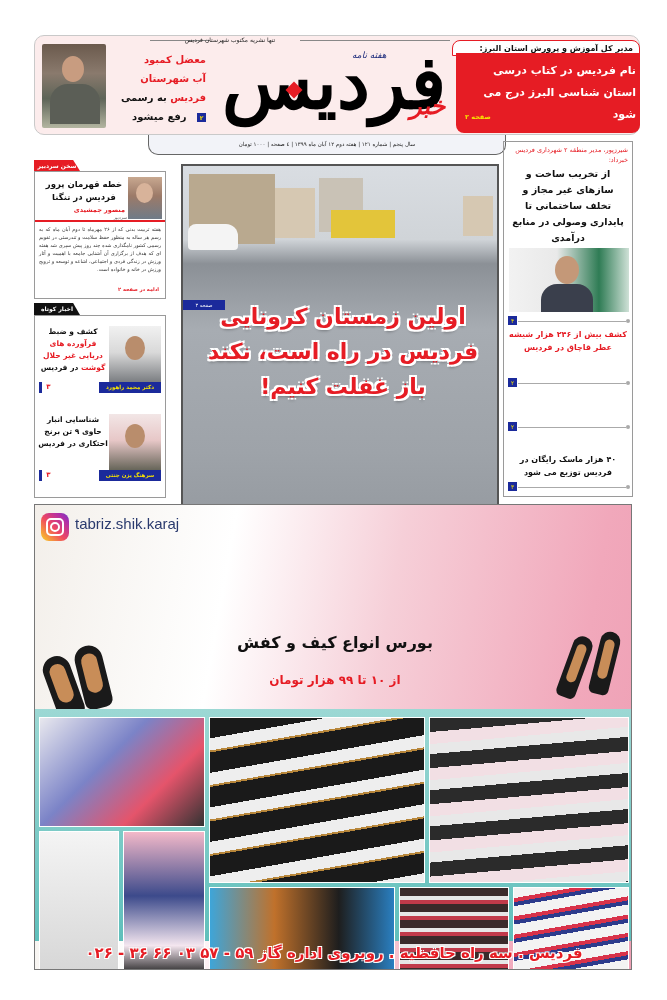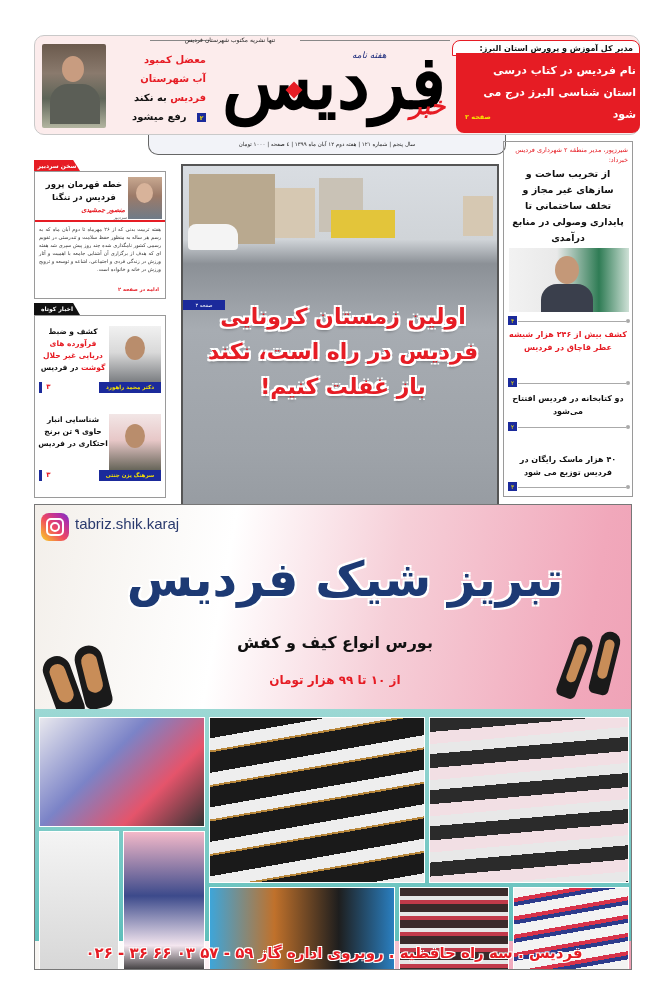--- a/index.html
+++ b/index.html
@@ -52,21 +52,21 @@
   
   .editorial-tab { position: absolute; left: 34px; top: 160px; width: 46px; height: 11px;
     background: #e61c24; color: #fff; font-size: 6px; font-weight: bold; text-align: center; line-height: 11px;
     clip-path: polygon(0 0, 85% 0, 100% 100%, 0 100%); }
   .editorial-box { position: absolute; left: 34px; top: 171px; width: 132px; height: 128px; border: 1px solid #9a9a9a; }
   .ed-title { position: absolute; right: 38px; top: 6px; width: 86px; text-align: center; font-size: 8.5px;
     font-weight: bold; line-height: 13px; }
   .ed-photo { position: absolute; right: 3px; top: 5px; width: 34px; height: 42px;
     background: linear-gradient(180deg,#c8a890,#9c7a68 45%,#6f7b88 100%); }
   .ed-photo .face { position: absolute; left: 8px; top: 6px; width: 17px; height: 20px; border-radius: 50%; background:#d8b39a; }
-  .ed-author { position: absolute; right: 40px; top: 34px; font-size: 6.5px; font-weight: bold; color: #e61c24; font-style: italic; }
+  .ed-author { position: absolute; right: 40px; top: 34px; font-size: 6.5px; font-weight: bold; color: #e61c24; }
   .ed-role { position: absolute; right: 38px; top: 43px; font-size: 4.5px; color: #555; }
   .ed-redbar { position: absolute; left: 0; top: 48px; width: 130px; height: 2px; background: #e61c24; }
   .ed-body { position: absolute; left: 4px; top: 53px; width: 122px; font-size: 5px; line-height: 8px;
     text-align: justify; color: #333; }
   .ed-more { position: absolute; right: 6px; top: 114px; font-size: 5px; color: #e61c24; font-weight: bold; }
 
   .brief-tab { position: absolute; left: 34px; top: 303px; width: 46px; height: 12px; background: #111;
     color: #fff; font-size: 6px; font-weight: bold; text-align: center; line-height: 12px;
     clip-path: polygon(0 0, 85% 0, 100% 100%, 0 100%); }
   .brief-box { position: absolute; left: 34px; top: 315px; width: 132px; height: 183px; border: 1px solid #9a9a9a; padding-left: 36px; }
@@ -165,21 +165,21 @@
   </div>
 
   <div class="top-left-story">
     <div class="tls-photo">
         <div class="face"></div>
         <div class="body"></div>
       </div>
     <div class="tls-text">
       <div class="red">معضل کمبود</div>
       <div class="red">آب شهرستان</div>
-      <div><span class="red">فردیس</span><span> به نکند</span></div>
+      <div><span class="red">فردیس</span><span> به رسمی</span></div>
       <div><span class="page-sq">۲</span>&nbsp;&nbsp;&nbsp;<span>رفع میشود</span></div>
     </div>
   </div>
 
   <div class="issue-strip">سال پنجم | شماره ۱۲۱ | هفته دوم ۱۲ آبان ماه ۱۳۹۹ | ٤ صفحه | ۱۰۰۰ تومان</div>
 
   <div class="editorial-tab">سخن سردبیر</div>
   <div class="editorial-box">
     <div class="ed-photo">
         <div class="face"></div>
@@ -243,21 +243,20 @@
         <div class="ln"></div>
         <div class="dot"></div>
       </div>
     <div class="rb-item red" style="top:186px;">کشف بیش از ۲۴۶ هزار شیشه عطر قاچاق در فردیس</div>
 
     <div class="rb-sep" style="top:236px;">
         <div class="sq">۲</div>
         <div class="ln"></div>
         <div class="dot"></div>
       </div>
-    <div class="rb-item" style="top:250px;">دو کتابخانه در فردیس افتتاح می‌شود</div>
 
     <div class="rb-sep" style="top:280px;">
         <div class="sq">۲</div>
         <div class="ln"></div>
         <div class="dot"></div>
       </div>
     <div class="rb-item" style="top:311px;">۴۰ هزار ماسک رایگان در فردیس توزیع می شود</div>
 
     <div class="rb-sep" style="top:340px;">
         <div class="sq">۳</div>
@@ -265,21 +264,20 @@
         <div class="dot"></div>
       </div>
   </div>
 
   <div class="ad">
     <div class="ad-insta">
         <div class="in"></div>
         <div class="c"></div>
       </div>
     <div class="ad-handle">tabriz.shik.karaj</div>
-    <div class="ad-title">تبریز شیک فردیس</div>
     <div class="shoe" style="left:14px;top:150px;transform:rotate(-20deg);">
         <div class="in"></div>
       </div>
     <div class="shoe" style="left:44px;top:140px;transform:rotate(-14deg);">
         <div class="in"></div>
       </div>
     <div class="shoe" style="left:530px;top:130px;width:20px;transform:rotate(20deg);">
         <div class="in" style="width:10px;left:5px;"></div>
       </div>
     <div class="shoe" style="left:560px;top:126px;width:20px;transform:rotate(14deg);">

